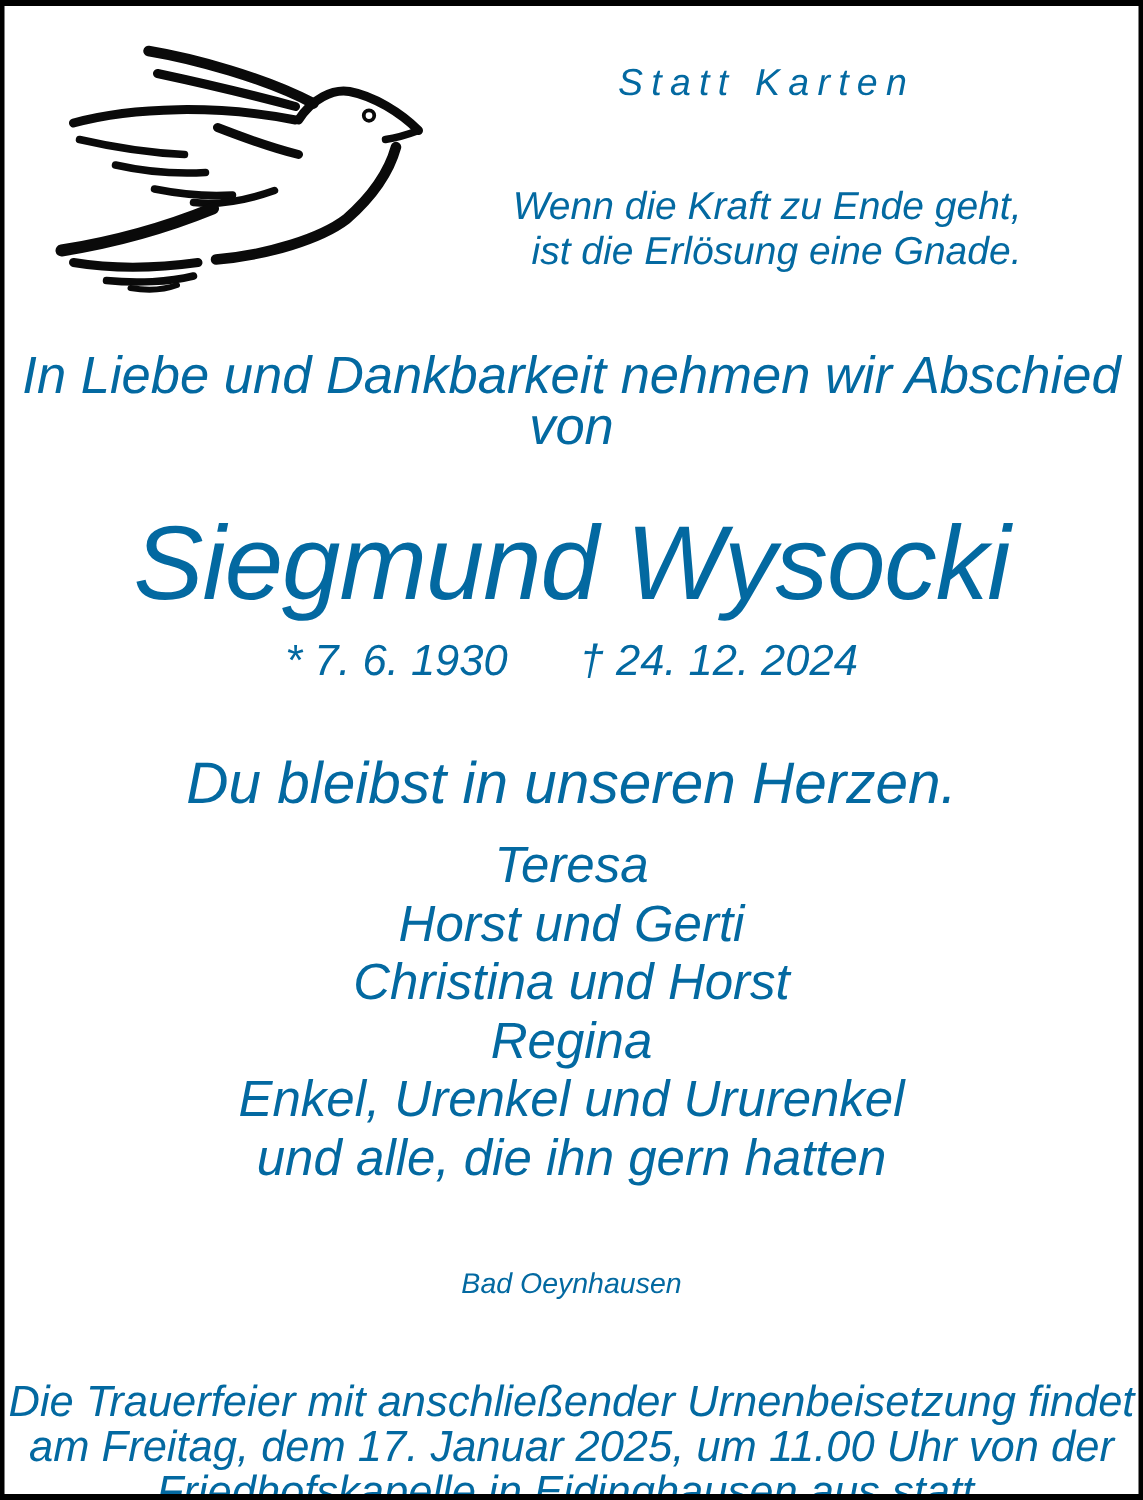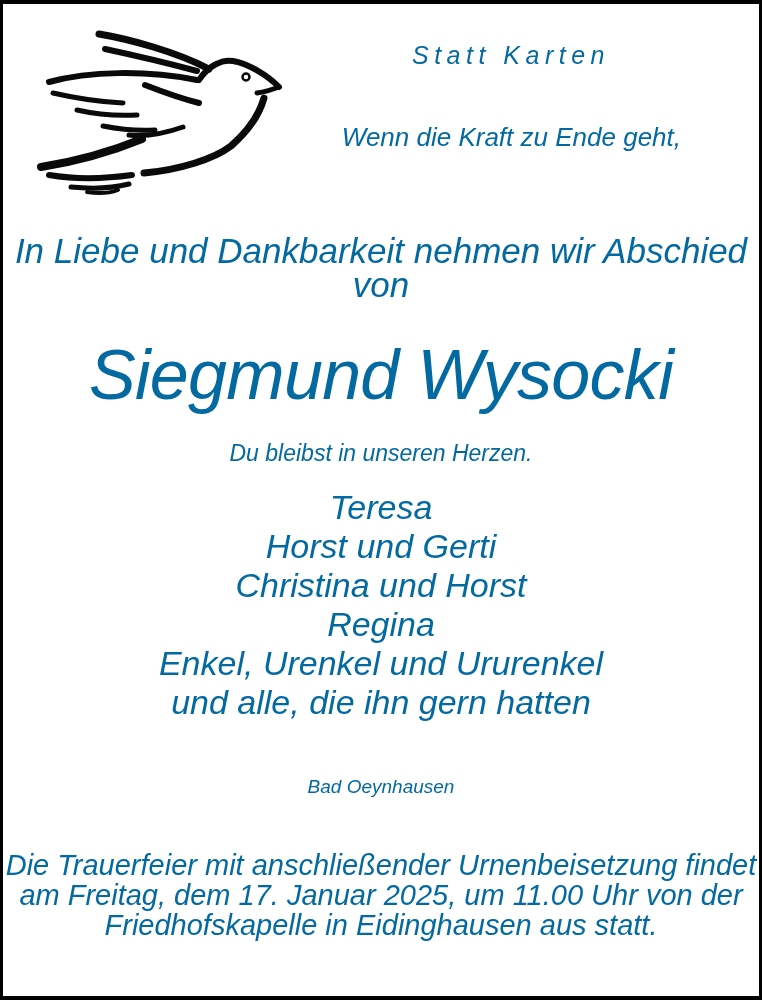--- a/index.html
+++ b/index.html
@@ -78,22 +78,22 @@
   }
   .dates {
     margin-top: 12px;
     display: flex;
     justify-content: center;
     gap: 48px;
     font-size: 29px;
     line-height: 30px;
   }
   .farewell {
-    margin-top: 22px;
-    font-size: 23px;
+    margin-top: 50px;
+    font-size: 39px;
     line-height: 34px;
   }
   .mourners {
     margin-top: 18px;
     font-size: 34px;
     line-height: 39px;
   }
   .city {
     margin-top: 48px;
     font-size: 19px;
@@ -137,29 +137,34 @@
 
       <path d="M 38 155 C 62 159, 92 159, 121 155" stroke-width="6"></path>
       <path d="M 60 167 C 80 169, 102 168, 118 164" stroke-width="5"></path>
       <path d="M 76 172 C 88 174, 99 173, 107 170" stroke-width="4"></path>
     </svg>
 
     <div class="statt-karten">Statt Karten</div>
 
     <div class="opening-quote">
       <div>Wenn die Kraft zu Ende geht,</div>
+      <div>ist die Erlösung eine Gnade.</div>
     </div>
   </div>
 
   <div class="main">
 
     <div class="intro">In Liebe und Dankbarkeit nehmen wir Abschied von</div>
 
     <div class="deceased-name">Siegmund Wysocki</div>
 
+    <div class="dates">
+      <span>* 7. 6. 1930</span>
+      <span>† 24. 12. 2024</span>
+    </div>
 
     <div class="farewell">Du bleibst in unseren Herzen.</div>
 
     <div class="mourners">
       <div>Teresa</div>
       <div>Horst und Gerti</div>
       <div>Christina und Horst</div>
       <div>Regina</div>
       <div>Enkel, Urenkel und Ururenkel</div>
       <div>und alle, die ihn gern hatten</div>

